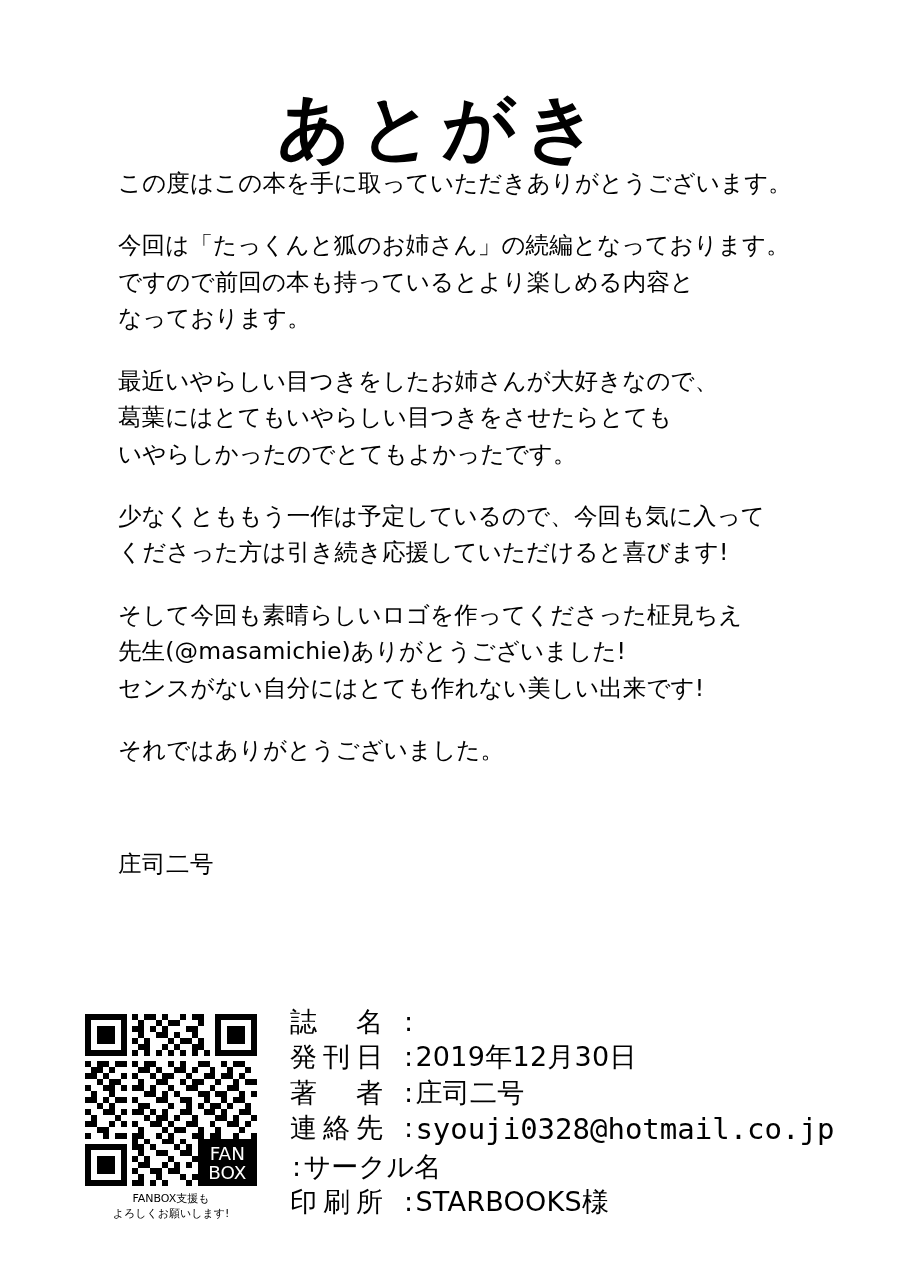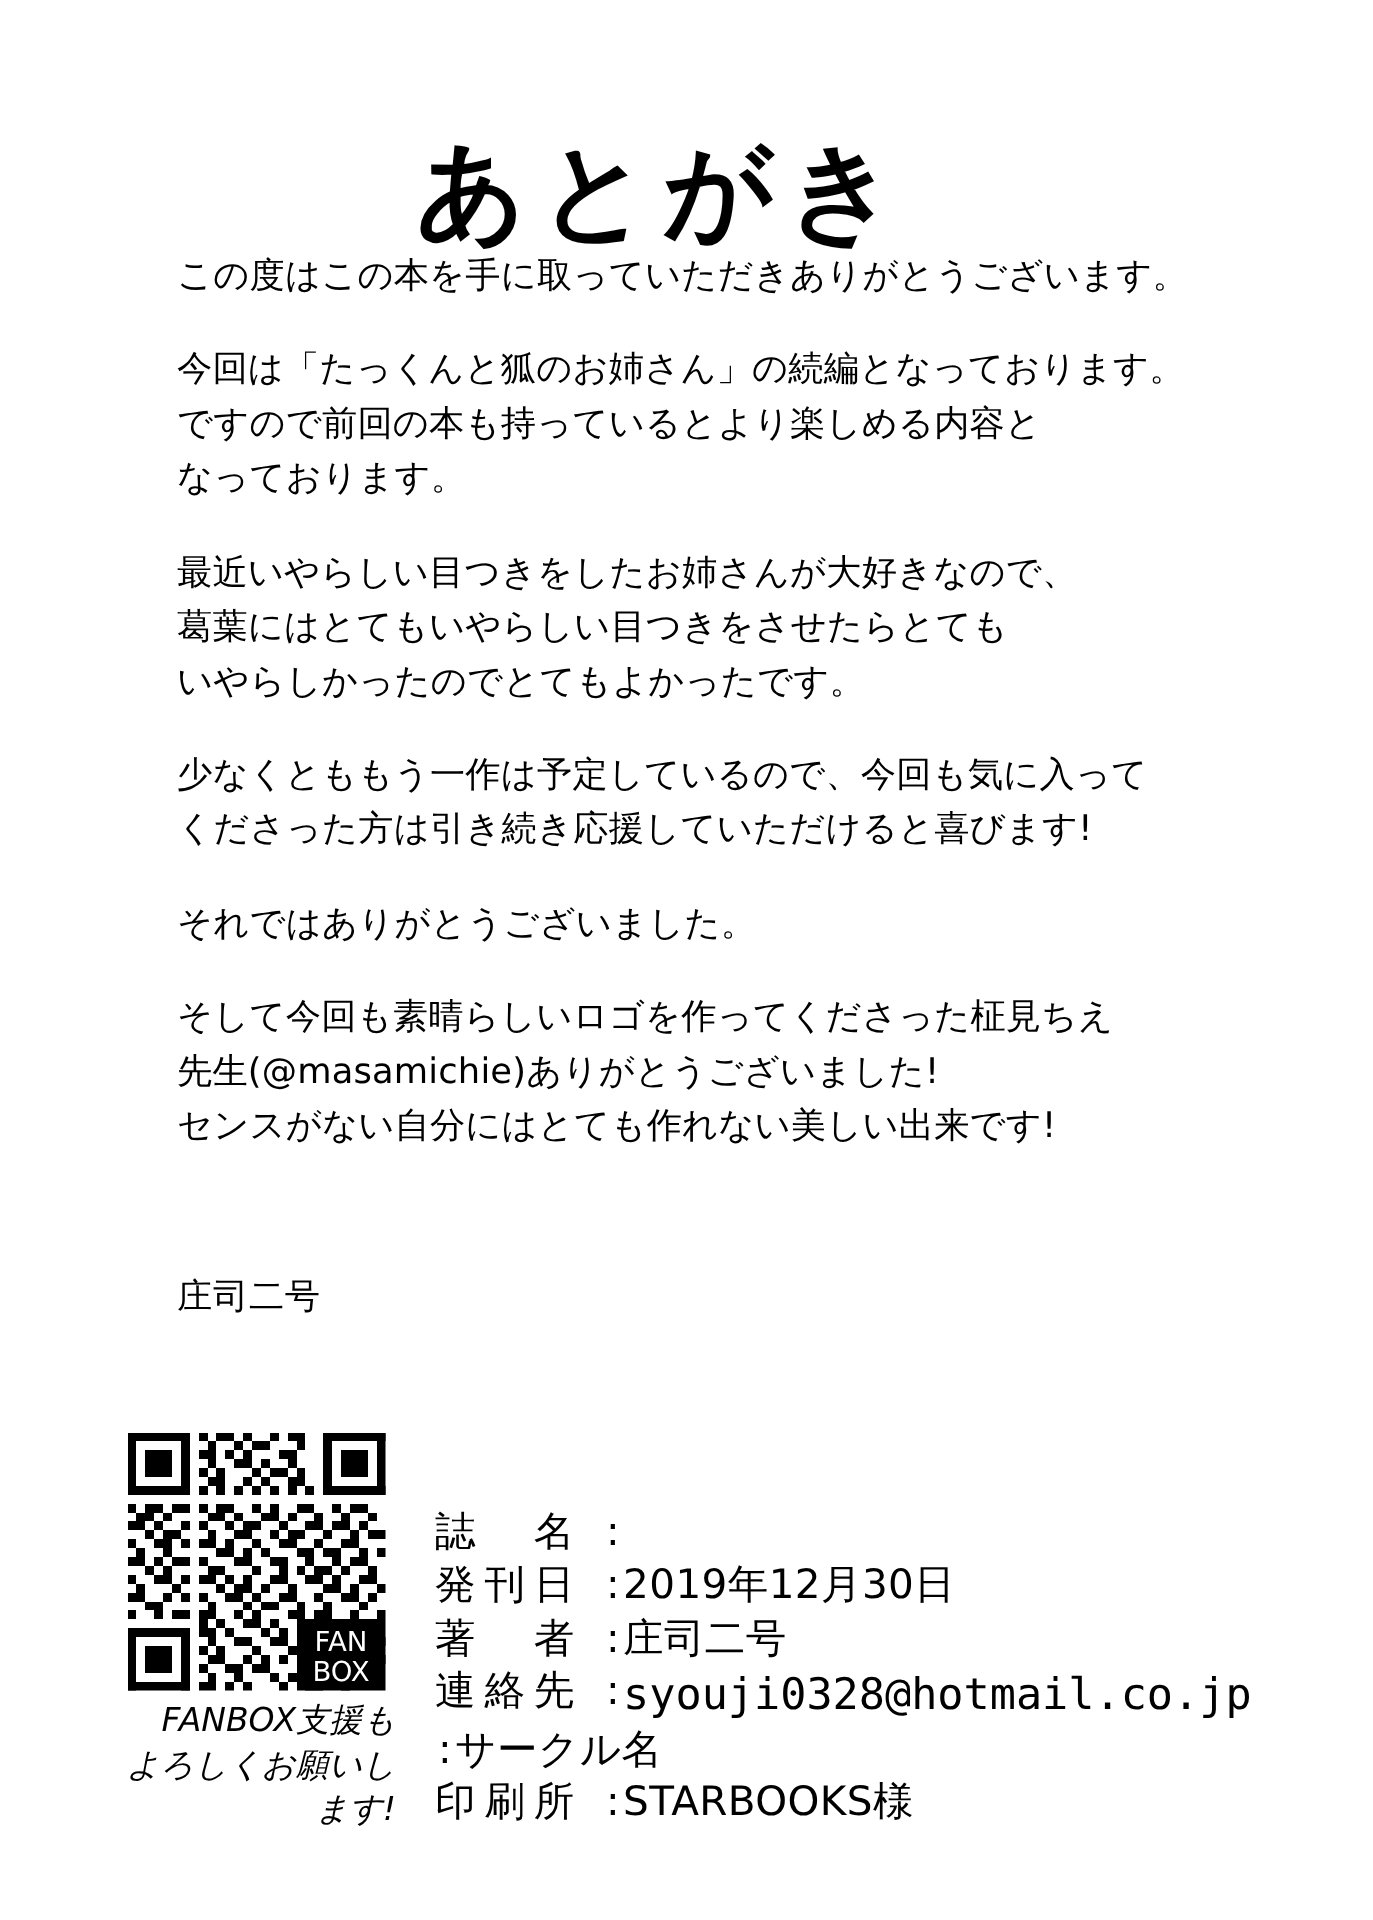--- a/index.html
+++ b/index.html
@@ -76,26 +76,25 @@
   }
   .qr {
     width: 172px;
     height: 172px;
     margin: 0 auto;
     display: block;
     background: #fff;
   }
   .qr-caption {
     margin-top: 6px;
-    font-size: 22px;
+    font-size: 11px;
     line-height: 1.35;
-    text-align: right;
+    text-align: center;
     white-space: pre-line;
     font-family: "DejaVu Sans", "Liberation Sans", sans-serif;
-    font-style: italic;
   }
 
   .colophon {
     flex: 1 1 auto;
     padding-bottom: 2px;
   }
   .colophon-row {
     display: flex;
     align-items: flex-start;
     font-size: 27px;
@@ -122,24 +121,24 @@
   <div class="body-copy">
     <p class="para">この度はこの本を手に取っていただきありがとうございます。</p>
     <p class="para">今回は「たっくんと狐のお姉さん」の続編となっております。
 ですので前回の本も持っているとより楽しめる内容と
 なっております。</p>
     <p class="para">最近いやらしい目つきをしたお姉さんが大好きなので、
 葛葉にはとてもいやらしい目つきをさせたらとても
 いやらしかったのでとてもよかったです。</p>
     <p class="para">少なくとももう一作は予定しているので、今回も気に入って
 くださった方は引き続き応援していただけると喜びます!</p>
-    <p class="para">それではありがとうございました。</p>
     <p class="para">そして今回も素晴らしいロゴを作ってくださった柾見ちえ
 先生(@masamichie)ありがとうございました!
 センスがない自分にはとても作れない美しい出来です!</p>
+    <p class="para">それではありがとうございました。</p>
     <p class="signature">庄司二号</p>
   </div>
 
   <div class="footer">
 
     <div class="qr-block">
       <svg class="qr" viewBox="0 0 29 29" shape-rendering="crispEdges">
         <rect x="0" y="0" width="29" height="29" fill="#ffffff"></rect>
         <g fill="#000000">
 

